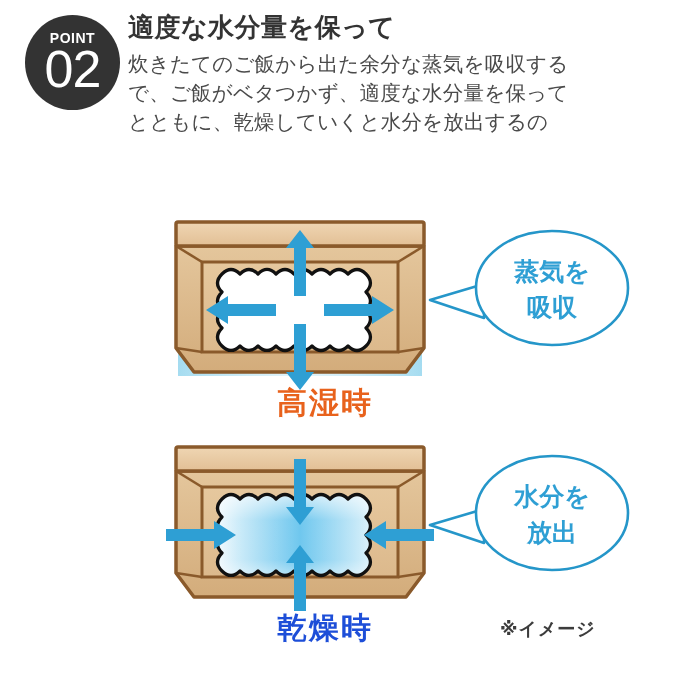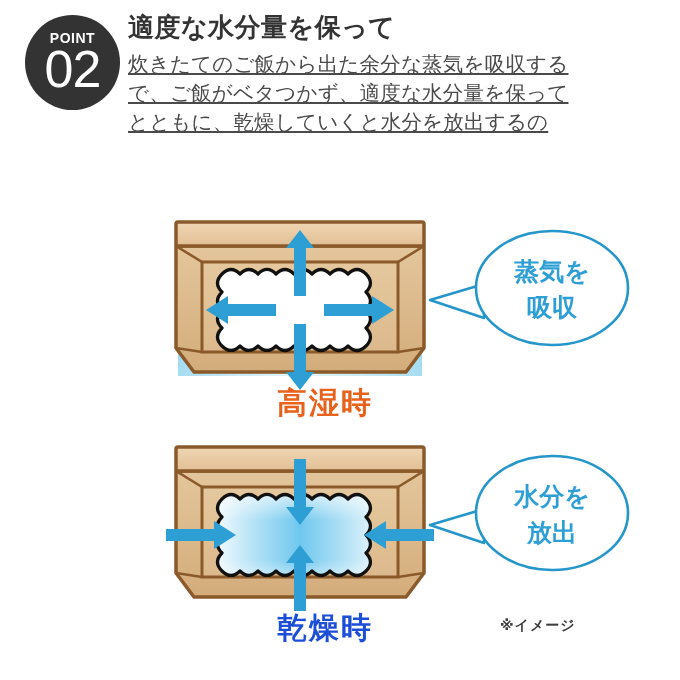--- a/index.html
+++ b/index.html
@@ -66,21 +66,20 @@
     line-height: 1.2;
     letter-spacing: 0.5px;
     margin: 0 0 6px 0;
     white-space: nowrap;
   }
   #body-copy {
     font-size: 20.5px;
     color: #4a4a4a;
     line-height: 1.42;
     letter-spacing: 0.2px;
-    text-decoration: underline;
   }
   #body-copy div { white-space: nowrap; }
 
   
   .diagram-block {
     position: absolute;
     left: 0;
     width: 680px;
   }
   #diagram-humid { top: 200px; height: 235px; }
@@ -103,21 +102,21 @@
     font-weight: bold;
     letter-spacing: 2px;
   }
   #label-humid { top: 183px; color: #E8621C; }
   #label-dry   { top: 183px; color: #1d4ed8; }
 
   #image-note {
     position: absolute;
     left: 500px;
     top: 617px;
-    font-size: 14px;
+    font-size: 18px;
     font-weight: bold;
     color: #3c3c3c;
     letter-spacing: 1px;
   }
 </style>
 </head>
 <body>
 
 <div id="header">
 

